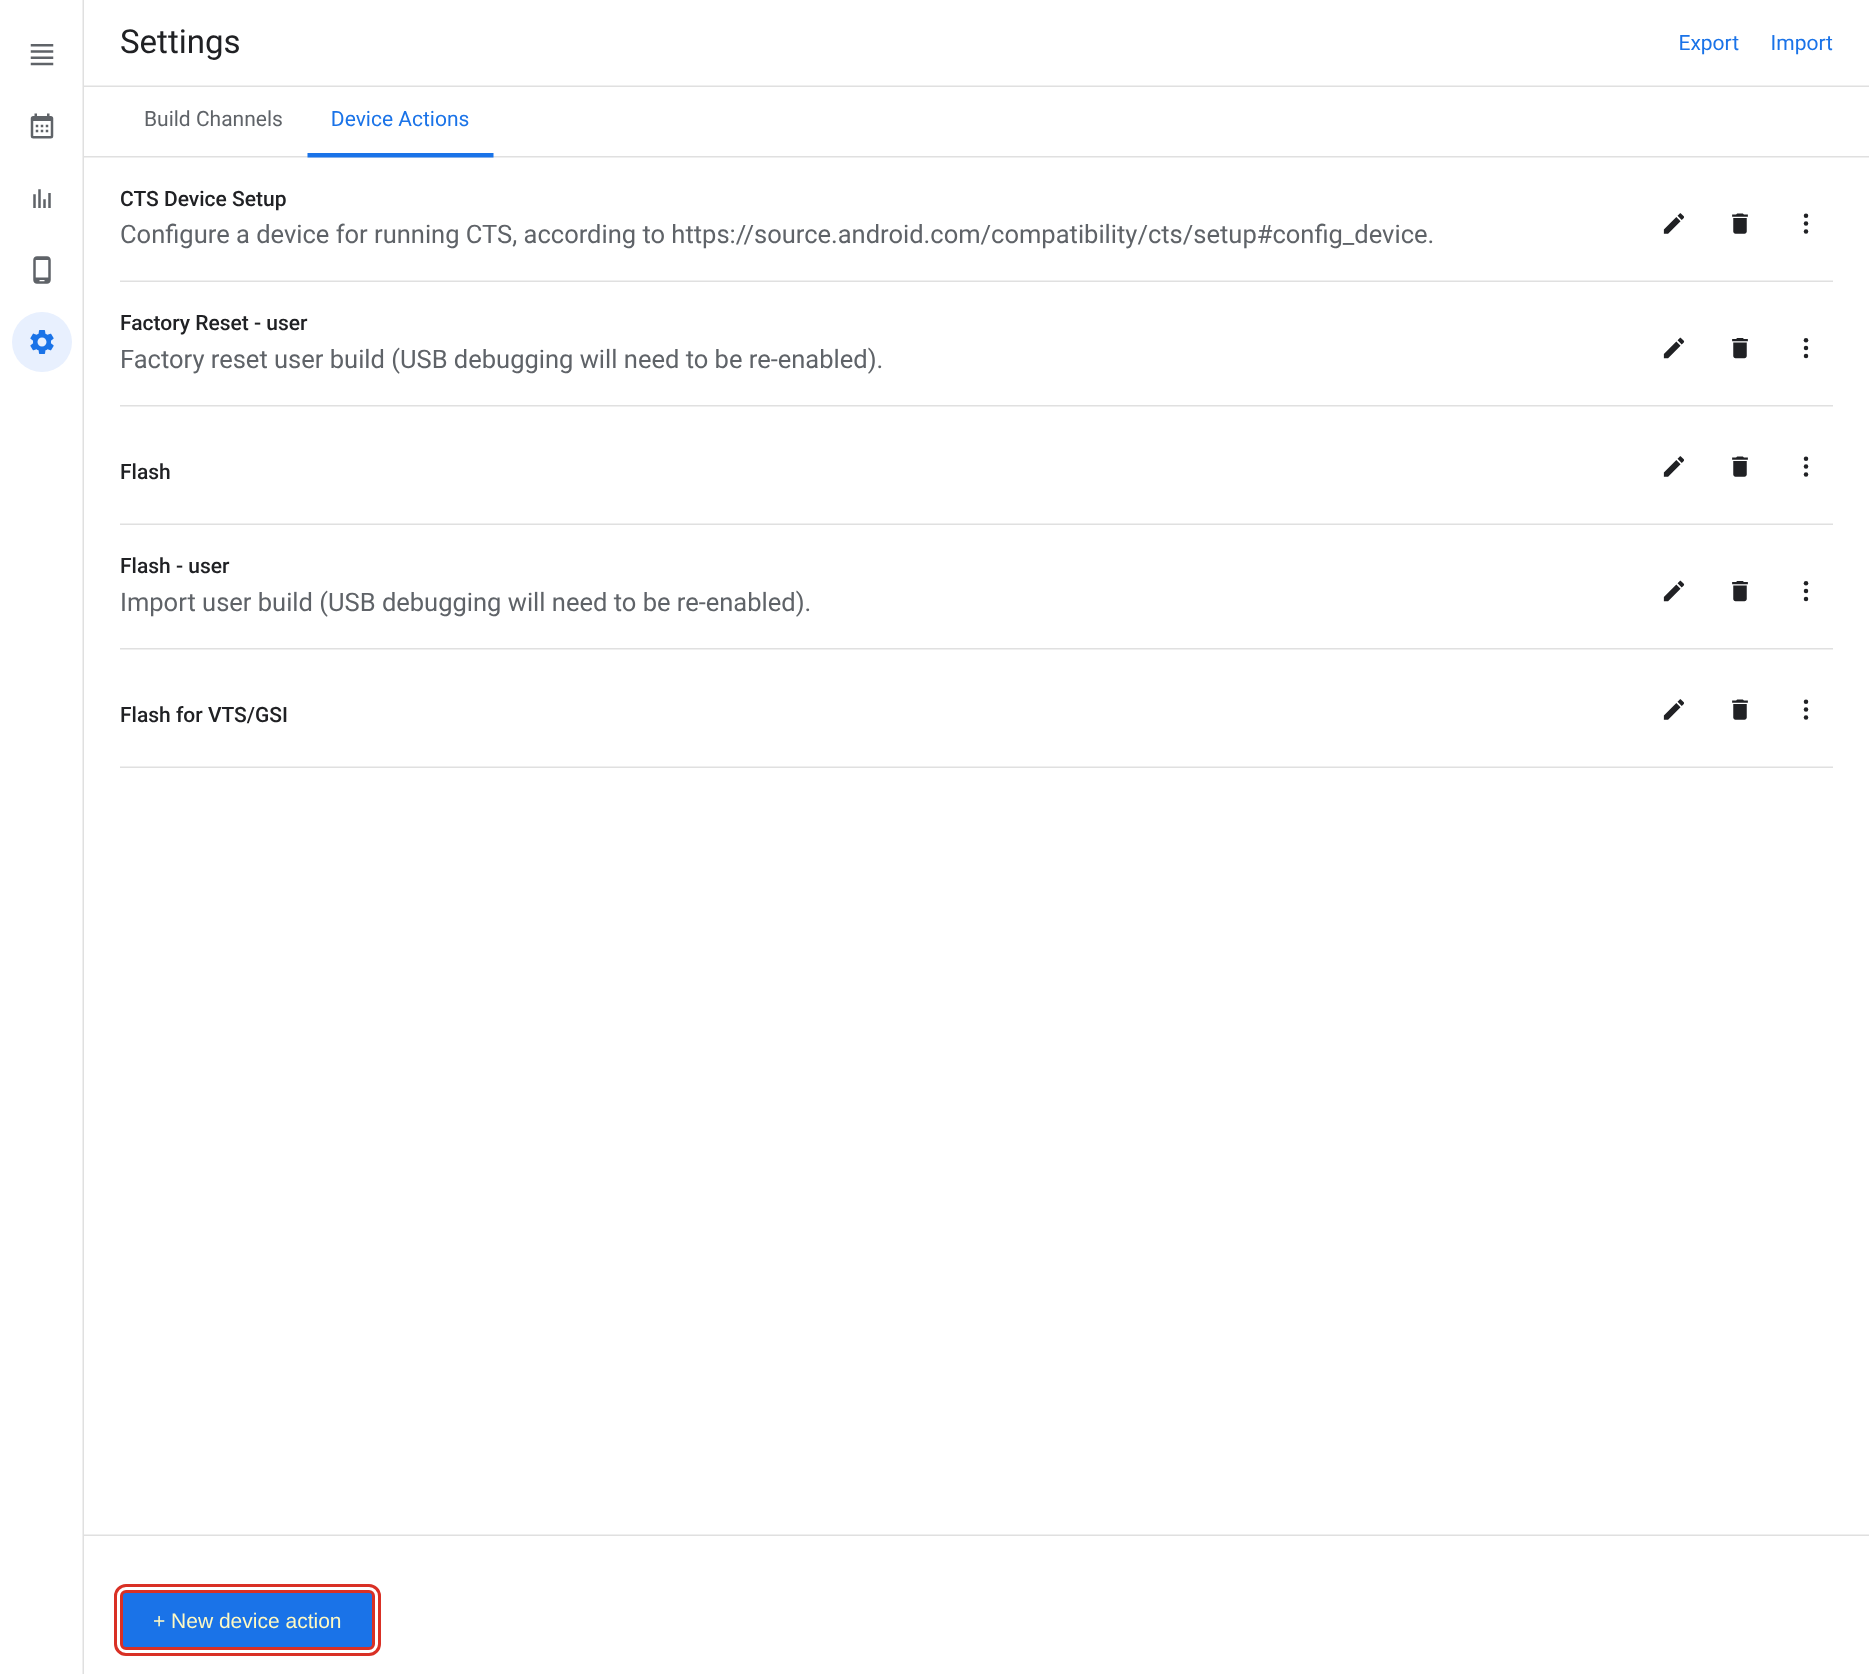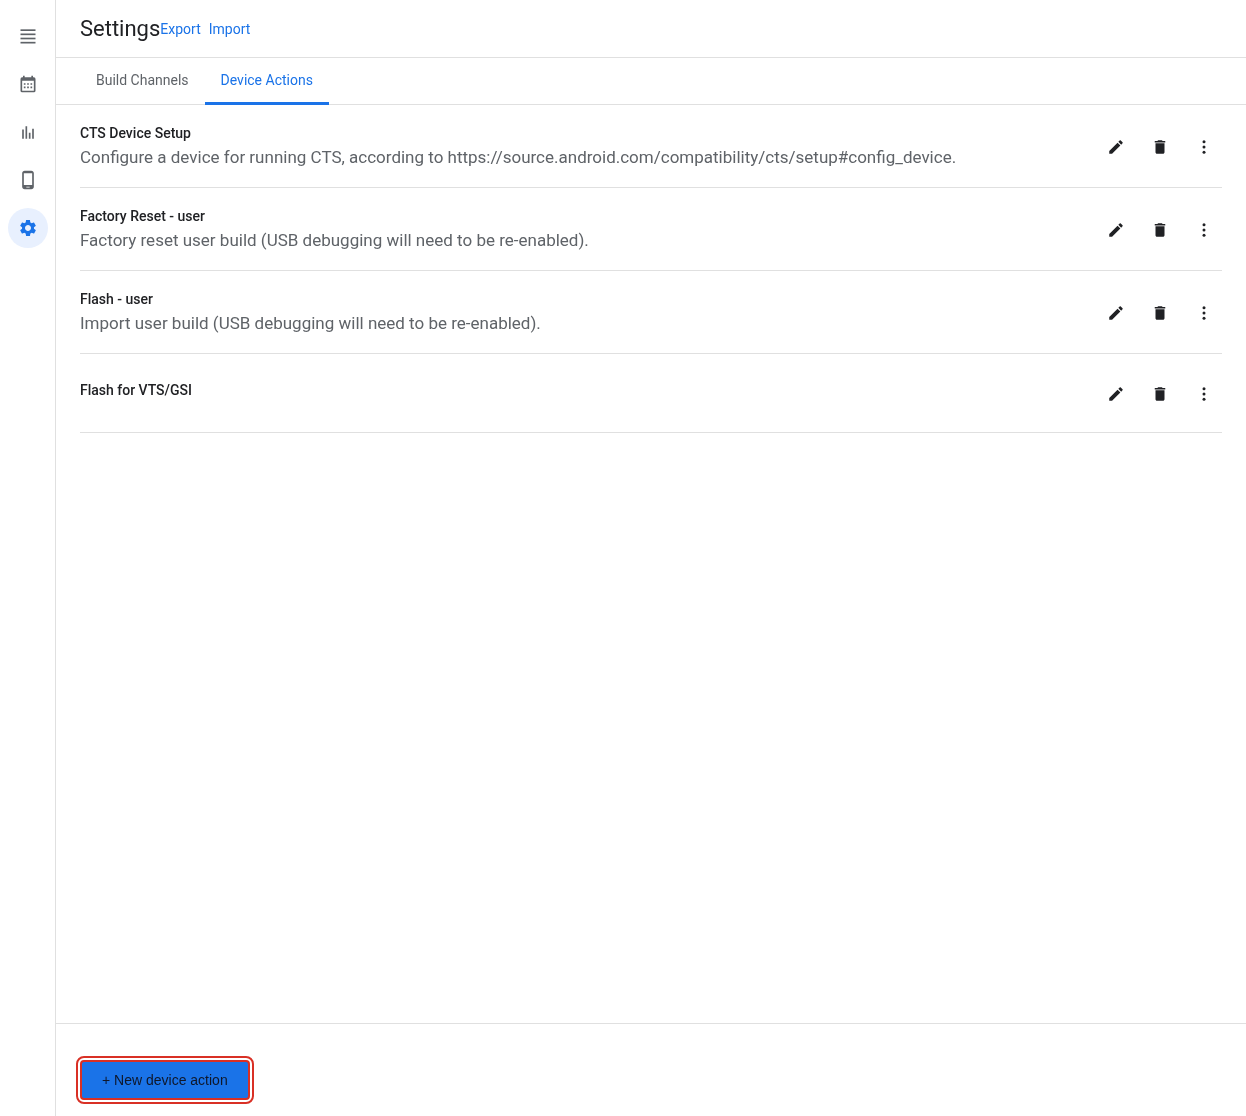--- a/index.html
+++ b/index.html
@@ -35,32 +35,32 @@
       flex: 1;
       display: flex;
       flex-direction: column;
       overflow: hidden;
     }
 
     
     .header {
       display: flex;
       align-items: center;
-      justify-content: flex-start;
+      justify-content: space-between;
       padding: 16px 24px;
       border-bottom: 1px solid #e0e0e0;
     }
     .header-title {
       font-size: 22px;
       font-weight: 400;
       color: #202124;
     }
     .header-actions {
       display: flex;
-      gap: 8px;
+      gap: 21px;
     }
     .header-link {
       color: #1a73e8;
       font-size: 14px;
       cursor: pointer;
       text-decoration: none;
     }
 
     
     .tabs {
@@ -88,21 +88,21 @@
       flex: 1;
       overflow-y: auto;
       padding: 0 24px 80px 24px;
     }
 
     
     .action-item {
       border-bottom: 1px solid #e0e0e0;
       padding: 20px 0;
       display: flex;
-      align-items: center;
+      align-items: flex-end;
       justify-content: space-between;
     }
     .action-item-info {
       flex: 1;
     }
     .action-item-name {
       font-size: 14px;
       font-weight: 500;
       color: #202124;
       margin-bottom: 6px;
@@ -137,21 +137,21 @@
       position: fixed;
       bottom: 0;
       left: 56px;
       right: 0;
       background: #fff;
       border-top: 1px solid #e0e0e0;
       padding: 16px 24px;
     }
     .new-action-btn {
       background: #1a73e8;
-      color: #0f172a;
+      color: #fef9c3;
       border: 2px solid #d93025;
       border-radius: 4px;
       padding: 10px 20px;
       font-size: 14px;
       font-weight: 500;
       cursor: pointer;
       outline: 2px solid #d93025;
       outline-offset: 2px;
       margin-top: 20px;
     }
@@ -253,20 +253,44 @@
         <button class="icon-btn" title="More">
           <svg width="18" height="18" viewBox="0 0 24 24" fill="currentColor">
               <circle cx="12" cy="5" r="2"></circle>
               <circle cx="12" cy="12" r="2"></circle>
               <circle cx="12" cy="19" r="2"></circle>
             </svg>
         </button>
       </div>
     </div>
 
+    <div class="action-item">
+      <div class="action-item-info">
+        <div class="action-item-name">Flash</div>
+      </div>
+      <div class="action-item-controls">
+        <button class="icon-btn" title="Edit">
+          <svg width="18" height="18" viewBox="0 0 24 24" fill="currentColor">
+              <path d="M3 17.25V21h3.75L17.81 9.94l-3.75-3.75L3 17.25zM20.71 7.04c.39-.39.39-1.02 0-1.41l-2.34-2.34c-.39-.39-1.02-.39-1.41 0l-1.83 1.83 3.75 3.75 1.83-1.83z"></path>
+            </svg>
+        </button>
+        <button class="icon-btn" title="Delete">
+          <svg width="18" height="18" viewBox="0 0 24 24" fill="currentColor">
+              <path d="M6 19c0 1.1.9 2 2 2h8c1.1 0 2-.9 2-2V7H6v12zM19 4h-3.5l-1-1h-5l-1 1H5v2h14V4z"></path>
+            </svg>
+        </button>
+        <button class="icon-btn" title="More">
+          <svg width="18" height="18" viewBox="0 0 24 24" fill="currentColor">
+              <circle cx="12" cy="5" r="2"></circle>
+              <circle cx="12" cy="12" r="2"></circle>
+              <circle cx="12" cy="19" r="2"></circle>
+            </svg>
+        </button>
+      </div>
+    </div>
 
     <div class="action-item">
       <div class="action-item-info">
         <div class="action-item-name">Flash - user</div>
         <div class="action-item-desc">Import user build (USB debugging will need to be re-enabled).</div>
       </div>
       <div class="action-item-controls">
         <button class="icon-btn" title="Edit">
           <svg width="18" height="18" viewBox="0 0 24 24" fill="currentColor">
               <path d="M3 17.25V21h3.75L17.81 9.94l-3.75-3.75L3 17.25zM20.71 7.04c.39-.39.39-1.02 0-1.41l-2.34-2.34c-.39-.39-1.02-.39-1.41 0l-1.83 1.83 3.75 3.75 1.83-1.83z"></path>

